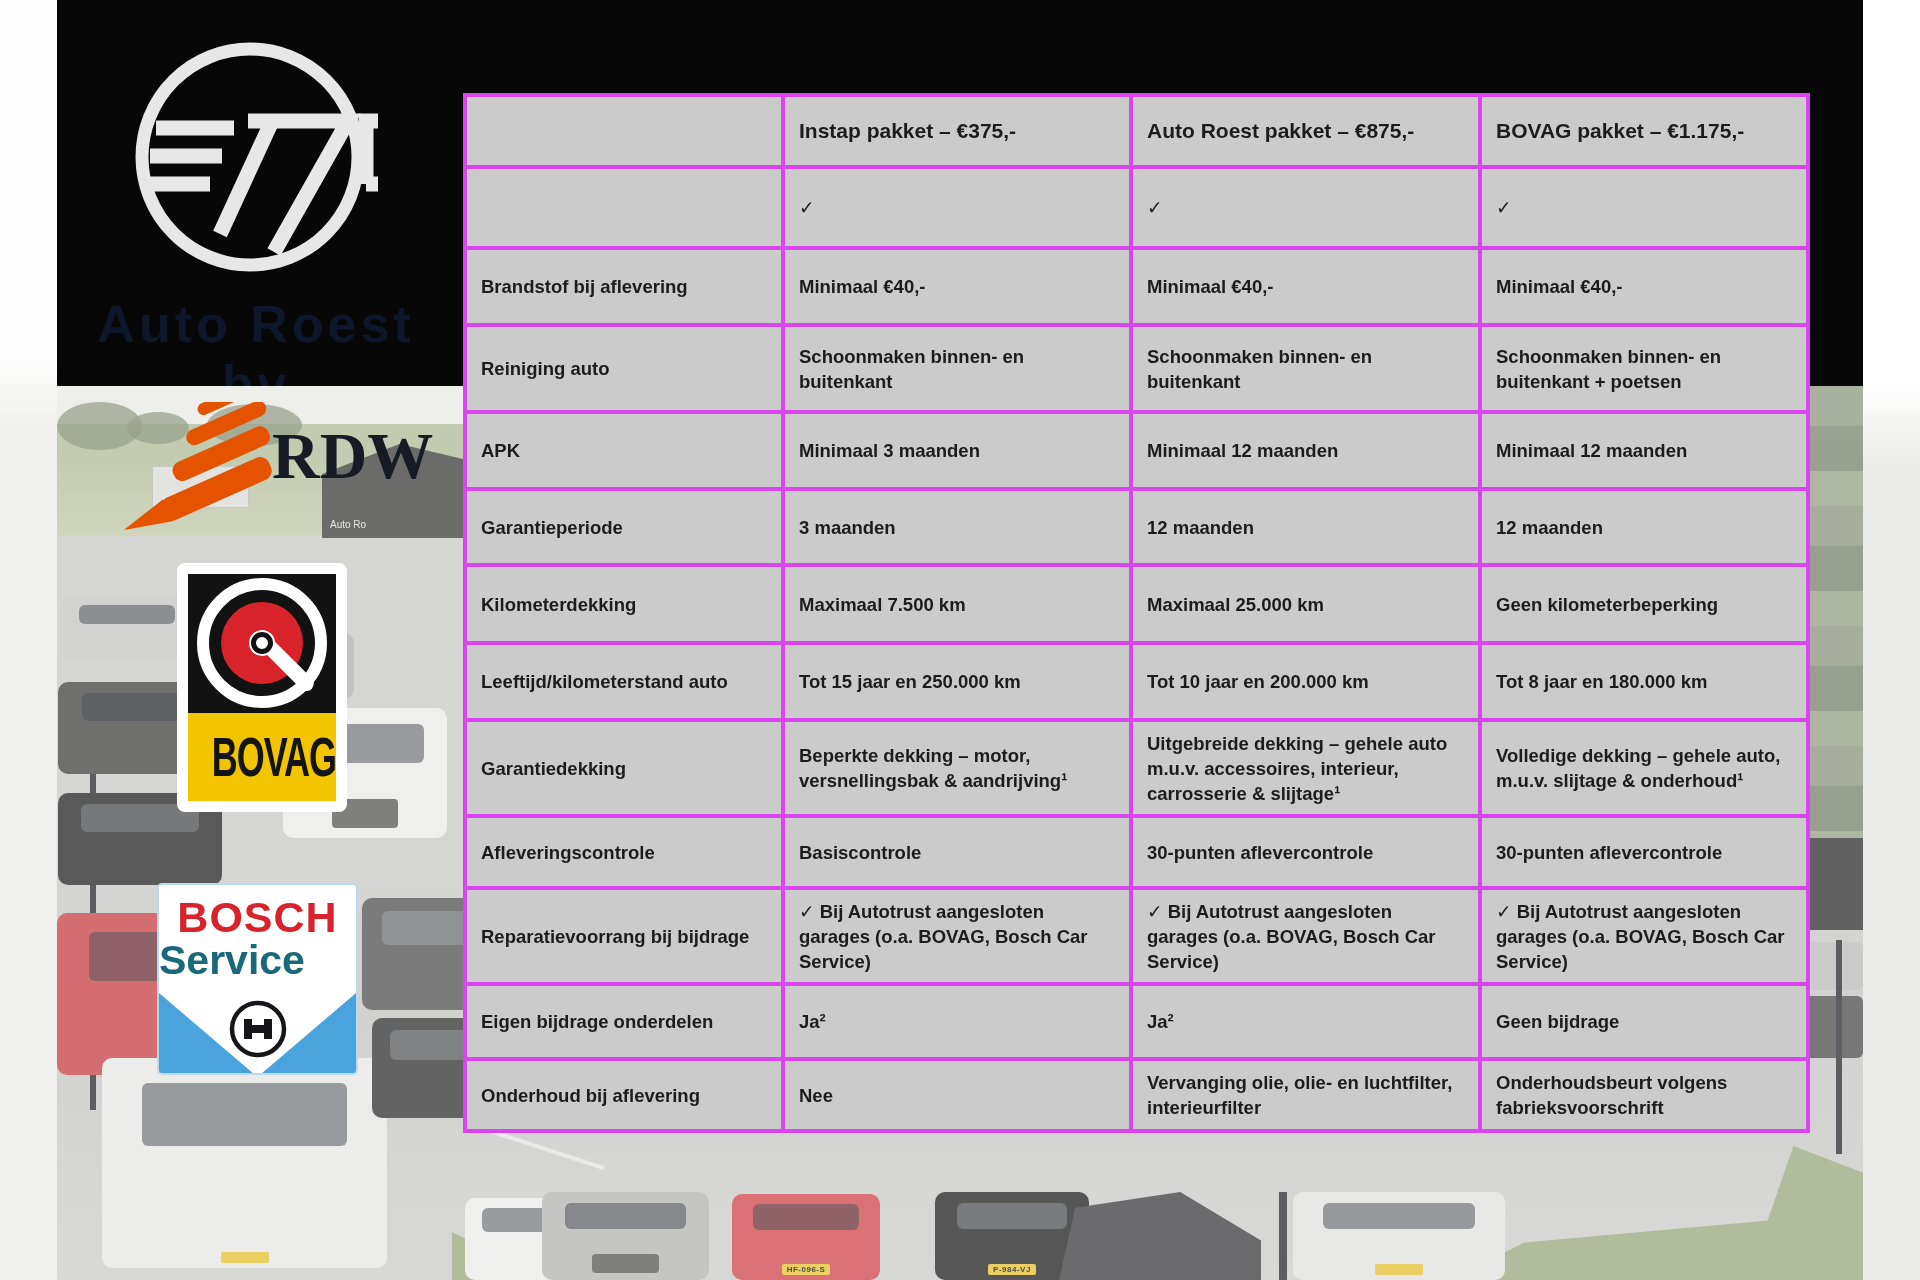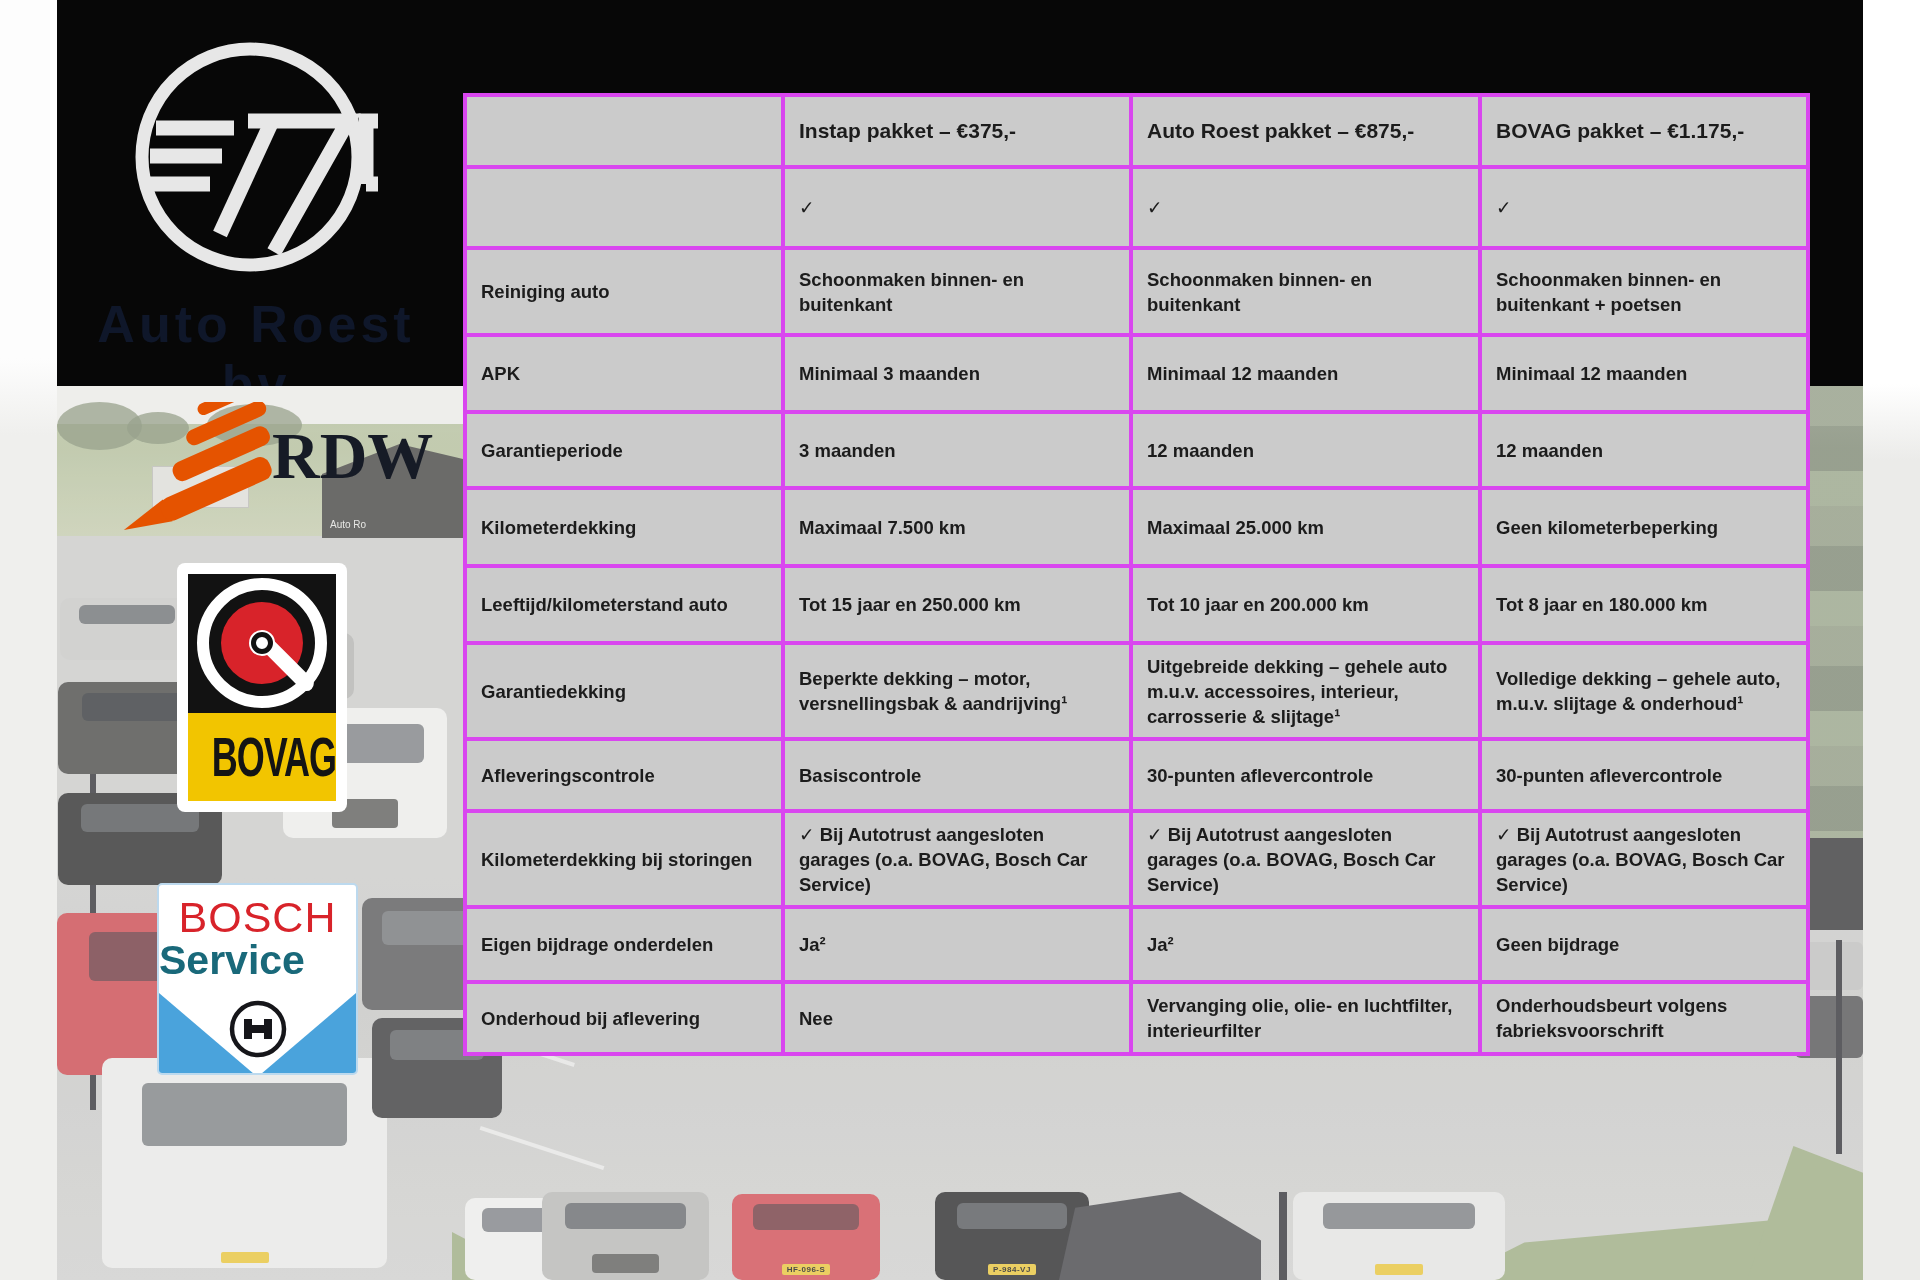--- a/index.html
+++ b/index.html
@@ -62,21 +62,21 @@
                border-radius:50%;background:#ffffff;}
   #bovag .hub:after{content:"";position:absolute;left:50%;top:50%;transform:translate(-50%,-50%);
                width:12px;height:12px;border-radius:50%;border:5px solid #121212;background:#fff;}
   #bovag .yellow{position:absolute;left:11px;top:150px;width:148px;height:88px;background:#f2c500;
                display:flex;align-items:center;justify-content:flex-end;}
   #bovag .yellow span{font-size:36px;font-weight:bold;letter-spacing:-1px;transform:scaleY(1.55);color:#141414;}
 
   
   #bosch{position:absolute;left:157px;top:883px;width:201px;height:192px;background:#ffffff;border-radius:5px;
          border:2px solid #bcd9ee;box-sizing:border-box;overflow:hidden;}
-  #bosch .b1{position:absolute;left:0;top:8px;width:100%;text-align:center;font-size:43px;font-weight:normal;
+  #bosch .b1{position:absolute;left:0;top:8px;width:100%;text-align:center;font-size:43px;font-weight:bold;
              color:#d8232a;letter-spacing:1px;}
   #bosch .b2{position:absolute;left:0;top:52px;width:100%;text-align:left;font-size:41px;font-weight:bold;
              color:#19697a;}
   #bosch .blue{position:absolute;left:0;top:108px;width:100%;height:84px;background:#4aa3dc;}
   #bosch .chev{position:absolute;left:0;top:108px;width:100%;height:84px;background:#ffffff;
              clip-path:polygon(0 0,100% 0,50% 100%);}
   #bosch svg{position:absolute;left:50%;top:112px;transform:translateX(-50%);}
 
   
   #pkg{position:absolute;left:463px;top:93px;border-collapse:collapse;table-layout:fixed;
@@ -237,20 +237,26 @@
           <th>BOVAG pakket – €1.175,-</th>
         </tr>
       </thead>
     <tbody>
         <tr style="height: 81px;">
           <td></td>
           <td>✓</td>
           <td>✓</td>
           <td>✓</td>
         </tr>
+        <tr style="height: 77px;">
+          <td>Brandstof bij aflevering</td>
+          <td>Minimaal €40,-</td>
+          <td>Minimaal €40,-</td>
+          <td>Minimaal €40,-</td>
+        </tr>
         <tr style="height: 87px;">
           <td>Reiniging auto</td>
           <td>Schoonmaken binnen- en buitenkant</td>
           <td>Schoonmaken binnen- en buitenkant</td>
           <td>Schoonmaken binnen- en buitenkant + poetsen</td>
         </tr>
         <tr style="height: 77px;">
           <td>APK</td>
           <td>Minimaal 3 maanden</td>
           <td>Minimaal 12 maanden</td>
@@ -280,21 +286,21 @@
           <td>Uitgebreide dekking – gehele auto m.u.v. accessoires, interieur, carrosserie &amp; slijtage¹</td>
           <td>Volledige dekking – gehele auto, m.u.v. slijtage &amp; onderhoud¹</td>
         </tr>
         <tr style="height: 72px;">
           <td>Afleveringscontrole</td>
           <td>Basiscontrole</td>
           <td>30-punten aflevercontrole</td>
           <td>30-punten aflevercontrole</td>
         </tr>
         <tr style="height: 96px;">
-          <td>Kilometerdekking bij storingen</td>
+          <td>Reparatievoorrang bij bijdrage</td>
           <td>✓ Bij Autotrust aangesloten garages (o.a. BOVAG, Bosch Car Service)</td>
           <td>✓ Bij Autotrust aangesloten garages (o.a. BOVAG, Bosch Car Service)</td>
           <td>✓ Bij Autotrust aangesloten garages (o.a. BOVAG, Bosch Car Service)</td>
         </tr>
         <tr style="height: 75px;">
           <td>Eigen bijdrage onderdelen</td>
           <td>Ja²</td>
           <td>Ja²</td>
           <td>Geen bijdrage</td>
         </tr>

